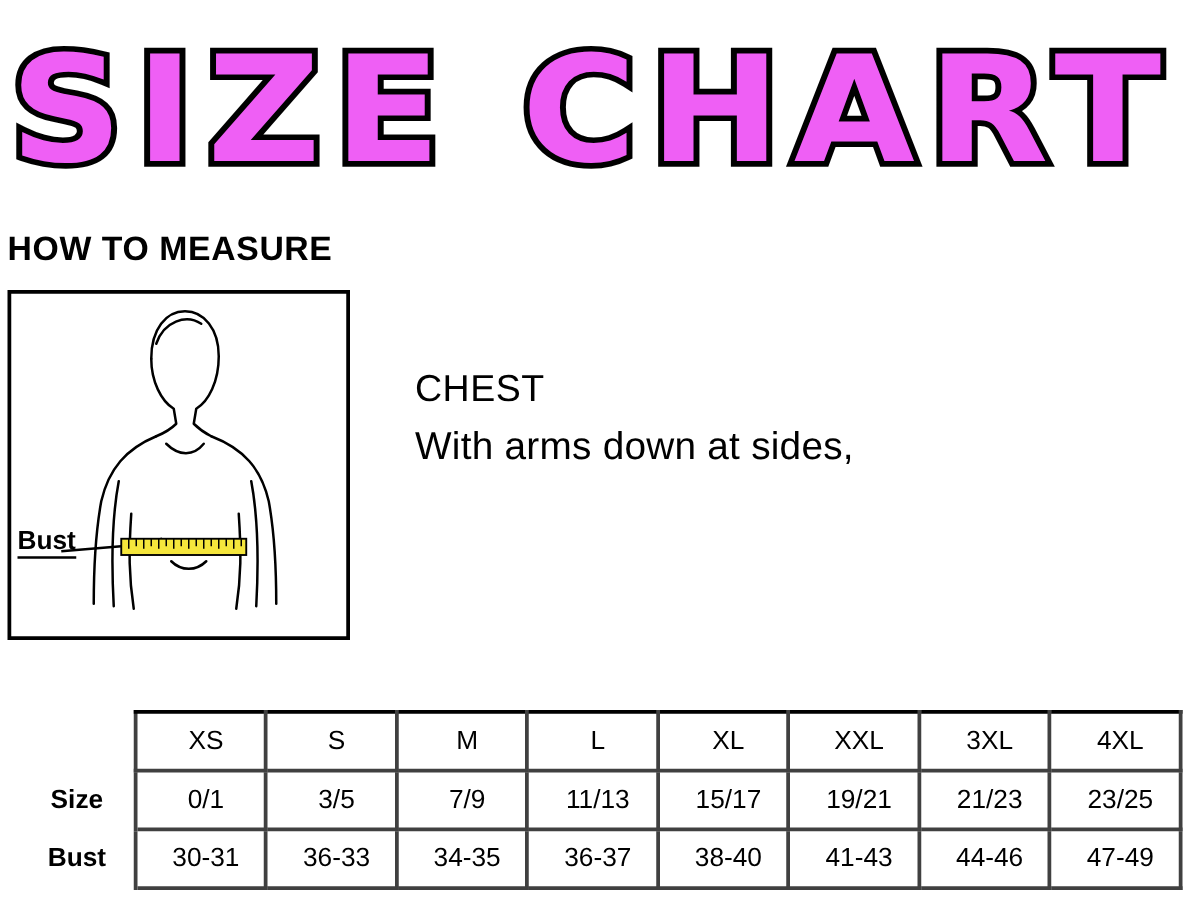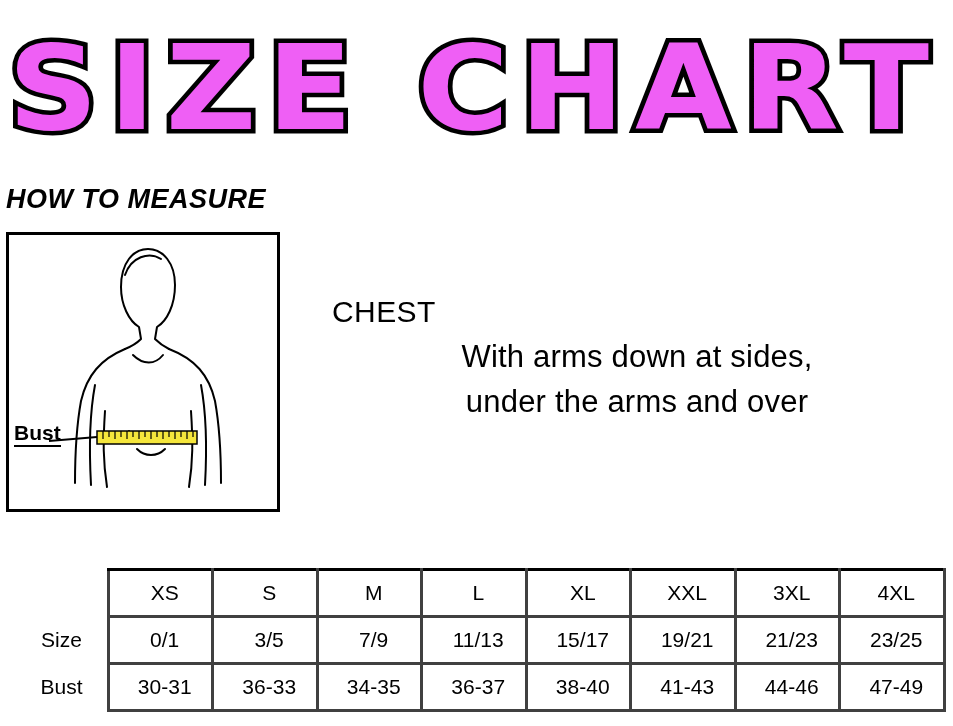--- a/index.html
+++ b/index.html
@@ -44,21 +44,20 @@
 
   
   #how-to-measure {
     position: absolute;
     left: 6px;
     top: 184px;
     font-size: 27px;
     font-weight: bold;
     letter-spacing: 0.5px;
     font-family: "Liberation Sans", sans-serif;
-    font-style: italic;
   }
 
   
   #figure-box {
     position: absolute;
     left: 6px;
     top: 232px;
     width: 274px;
     height: 280px;
     border: 3px solid #000000;
@@ -92,21 +91,20 @@
     line-height: 44px;
     font-family: "Liberation Sans", sans-serif;
     letter-spacing: 0.4px;
   }
   .chest-line {
     font-size: 31px;
     line-height: 45px;
     font-family: "Liberation Sans", sans-serif;
     letter-spacing: 0.2px;
     white-space: nowrap;
-    text-align: center;
   }
 
   
   #size-table {
     position: absolute;
     left: 8px;
     top: 568px;
     width: 938px;
     border-collapse: collapse;
     table-layout: fixed;
@@ -114,21 +112,21 @@
   }
   #size-table td {
     border: 3px solid #404040;
     height: 44px;
     padding: 0 0 0 8px;
     font-size: 21px;
     font-family: "Liberation Sans", sans-serif;
     vertical-align: middle;
   }
   #size-table td.rowhead {
-    font-weight: normal;
+    font-weight: bold;
     border-left: none;
     border-top: none;
     border-bottom: none;
   }
   #size-table tr.header-row td.rowhead {
     border: none;
   }
   #size-table tr.header-row td {
     border-top: 3px solid #000;
   }
@@ -193,21 +191,20 @@
 
     <line x1="40" y1="206" x2="88" y2="202" stroke="#000000" stroke-width="2"></line>
   </svg>
 </div>
 
 <div id="bust-label">Bust</div>
 
 <div id="chest-block">
   <div id="chest-title">CHEST</div>
   <div class="chest-line">With arms down at sides,</div>
-  <div class="chest-line">under the arms and over</div>
 </div>
 
 <table id="size-table">
   <colgroup>
     <col class="col-label">
     <col class="col-cell">
       <col class="col-cell">
       <col class="col-cell">
       <col class="col-cell">
     <col class="col-cell">

